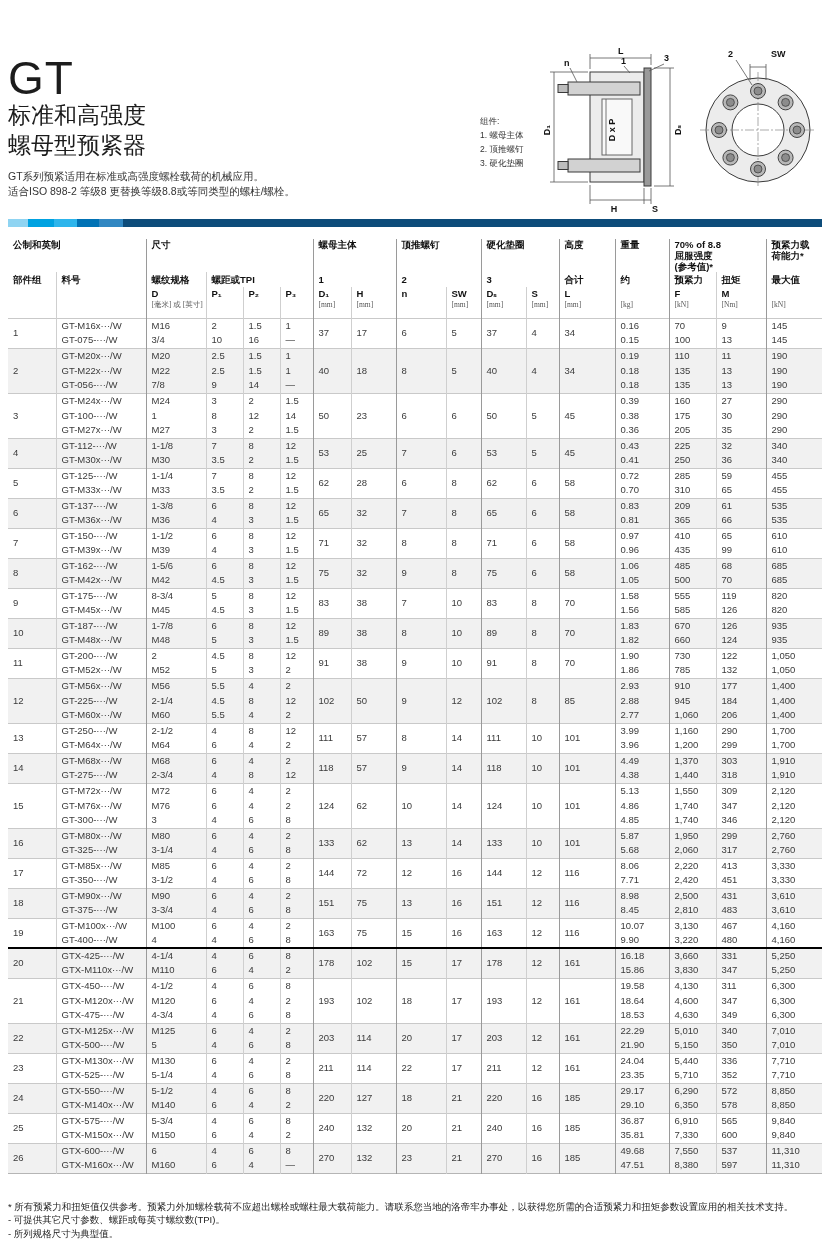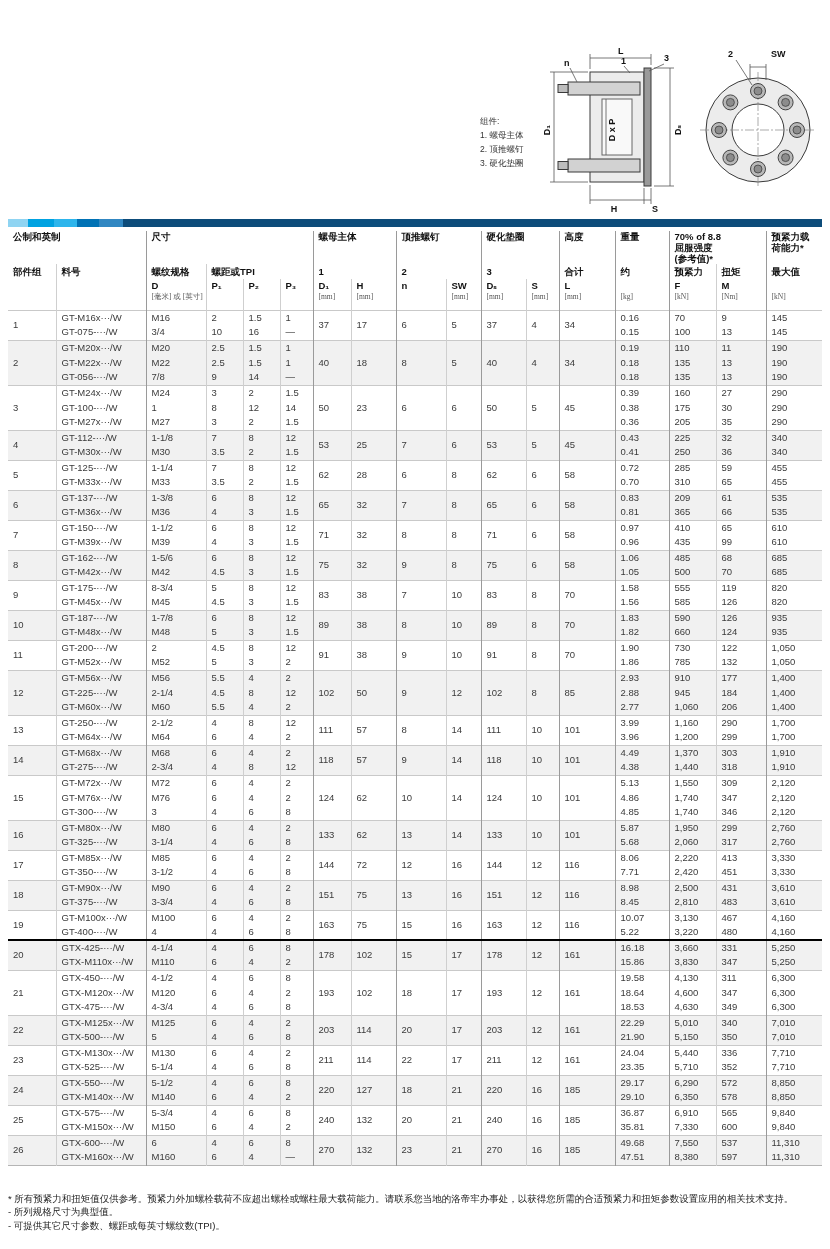--- a/index.html
+++ b/index.html
@@ -23,21 +23,21 @@
     margin:0 8px; height:8px;
     background:linear-gradient(to right,
       #8fd4f2 0px, #8fd4f2 20px,
       #00a2e1 20px, #00a2e1 46px,
       #2db5ec 46px, #2db5ec 69px,
       #0072b5 69px, #0072b5 91px,
       #3187c2 91px, #3187c2 115px,
       #0d4c7a 115px, #0d4c7a 100%);
   }
   
-  table.spec { width:814px; margin:4px 8px; border-collapse:collapse; table-layout:fixed; }
+  table.spec { width:814px; margin:12px 8px; border-collapse:collapse; table-layout:fixed; }
   .spec th, .spec td { padding:0 2px 0 5px; text-align:left; vertical-align:middle; }
   .spec thead th { font-size:9.5px; color:#111; font-weight:bold; vertical-align:top; background:#fff; }
   .ga { height:30px; padding-top:6px; white-space:pre-line; line-height:11px; }
   .gb { height:15px; line-height:15px; }
   .gc { height:31px; padding-top:1px; }
   .center { text-align:center; }
   .vlab { vertical-align:top; padding-top:17px; }
   .sym { font-size:9.5px; font-weight:bold; line-height:13px; min-height:13px; }
   .unit { font-size:7.5px; font-weight:400; color:#555; line-height:10px; white-space:nowrap;font-family:Liberation Serif, serif; }
   
@@ -54,20 +54,29 @@
   .footnotes { margin:26px 8px 0; }
   .fn { font-size:9.5px; line-height:13.5px; color:#222; }
   
   .dtext { font-size:8.5px; fill:#333; font-family:"Liberation Sans","DejaVu Sans",sans-serif; }
   .dlabel { font-size:9px; font-weight:bold; fill:#111; font-family:"Liberation Sans","DejaVu Sans",sans-serif; }
 </style>
 </head>
 <body>
 
 <div class="header-area">
+  <div class="title-block">
+    <div class="gt-title">GT</div>
+    <div class="sub-line">标准和高强度</div>
+    <div class="sub-line">螺母型预紧器</div>
+    <div class="desc">
+      <div class="desc-line">GT系列预紧适用在标准或高强度螺栓载荷的机械应用。</div>
+      <div class="desc-line">适合ISO 898-2 等级8 更替换等级8.8或等同类型的螺柱/螺栓。</div>
+    </div>
+  </div>
 
   <div class="diagram-wrap">
     <svg width="352" height="177" viewBox="0 0 352 177">
 
       <text class="dtext" x="2" y="82">组件:</text>
       <text class="dtext" x="2" y="96">1. 螺母主体</text>
       <text class="dtext" x="2" y="110">2. 顶推螺钉</text>
       <text class="dtext" x="2" y="124">3. 硬化垫圈</text>
 
       <g stroke="#3a3a3a" stroke-width="1">
@@ -564,21 +573,21 @@
         <td class="lt">8</td>
         <td class="lt">12</td>
         <td class="major c-group" rowspan="2">89</td>
         <td class="lt c-group" rowspan="2">38</td>
         <td class="major c-group" rowspan="2">8</td>
         <td class="lt c-group" rowspan="2">10</td>
         <td class="major c-group" rowspan="2">89</td>
         <td class="lt c-group" rowspan="2">8</td>
         <td class="major c-group" rowspan="2">70</td>
         <td class="major">1.83</td>
-        <td class="major">590</td>
+        <td class="major">670</td>
         <td class="lt">126</td>
         <td class="major">935</td>
       </tr>
       <tr class="shade">
         <td class="lt">GT-M48x···/W</td>
         <td class="major">M48</td>
         <td class="lt">5</td>
         <td class="lt">3</td>
         <td class="lt">1.5</td>
         <td class="major">1.82</td>
@@ -866,21 +875,21 @@
         <td class="major">3,130</td>
         <td class="lt">467</td>
         <td class="major">4,160</td>
       </tr>
       <tr>
         <td class="lt">GT-400-···/W</td>
         <td class="major">4</td>
         <td class="lt">4</td>
         <td class="lt">6</td>
         <td class="lt">8</td>
-        <td class="major">5.22</td>
+        <td class="major">9.90</td>
         <td class="major">3,220</td>
         <td class="lt">480</td>
         <td class="major">4,160</td>
       </tr>
       <tr class="shade group-start series-break">
         <td class="c-group" rowspan="2">20</td>
         <td class="lt">GTX-425-···/W</td>
         <td class="major">4-1/4</td>
         <td class="lt">4</td>
         <td class="lt">6</td>
@@ -1097,15 +1106,15 @@
         <td class="major">47.51</td>
         <td class="major">8,380</td>
         <td class="lt">597</td>
         <td class="major">11,310</td>
       </tr>
     </tbody>
 </table>
 
 <div class="footnotes">
   <div class="fn">* 所有预紧力和扭矩值仅供参考。预紧力外加螺栓载荷不应超出螺栓或螺柱最大载荷能力。请联系您当地的洛帝牢办事处，以获得您所需的合适预紧力和扭矩参数设置应用的相关技术支持。</div>
+  <div class="fn">- 可提供其它尺寸参数、螺距或每英寸螺纹数(TPI)。</div>
   <div class="fn">- 所列规格尺寸为典型值。</div>
-  <div class="fn">- 可提供其它尺寸参数、螺距或每英寸螺纹数(TPI)。</div>
 </div>
 
 </body></html>

